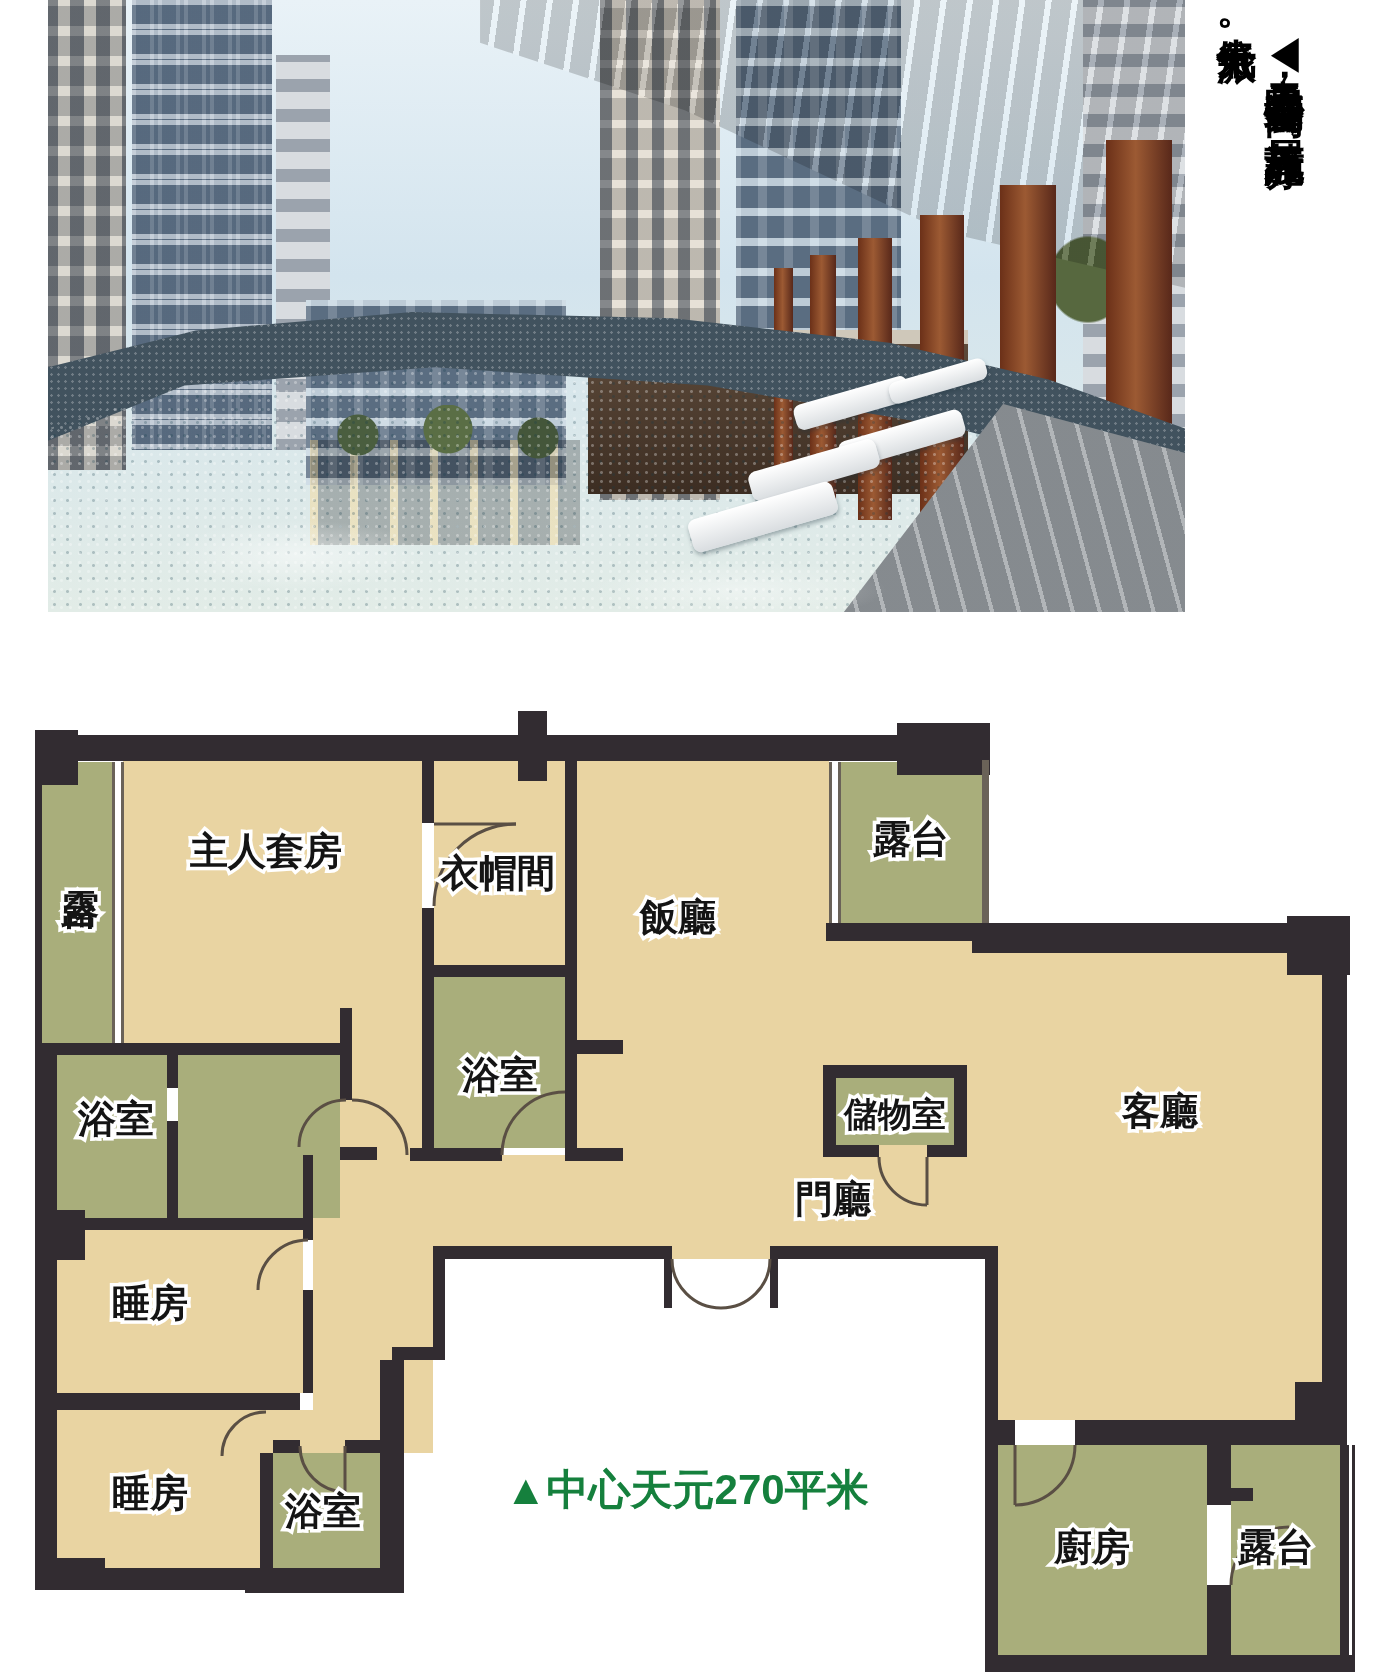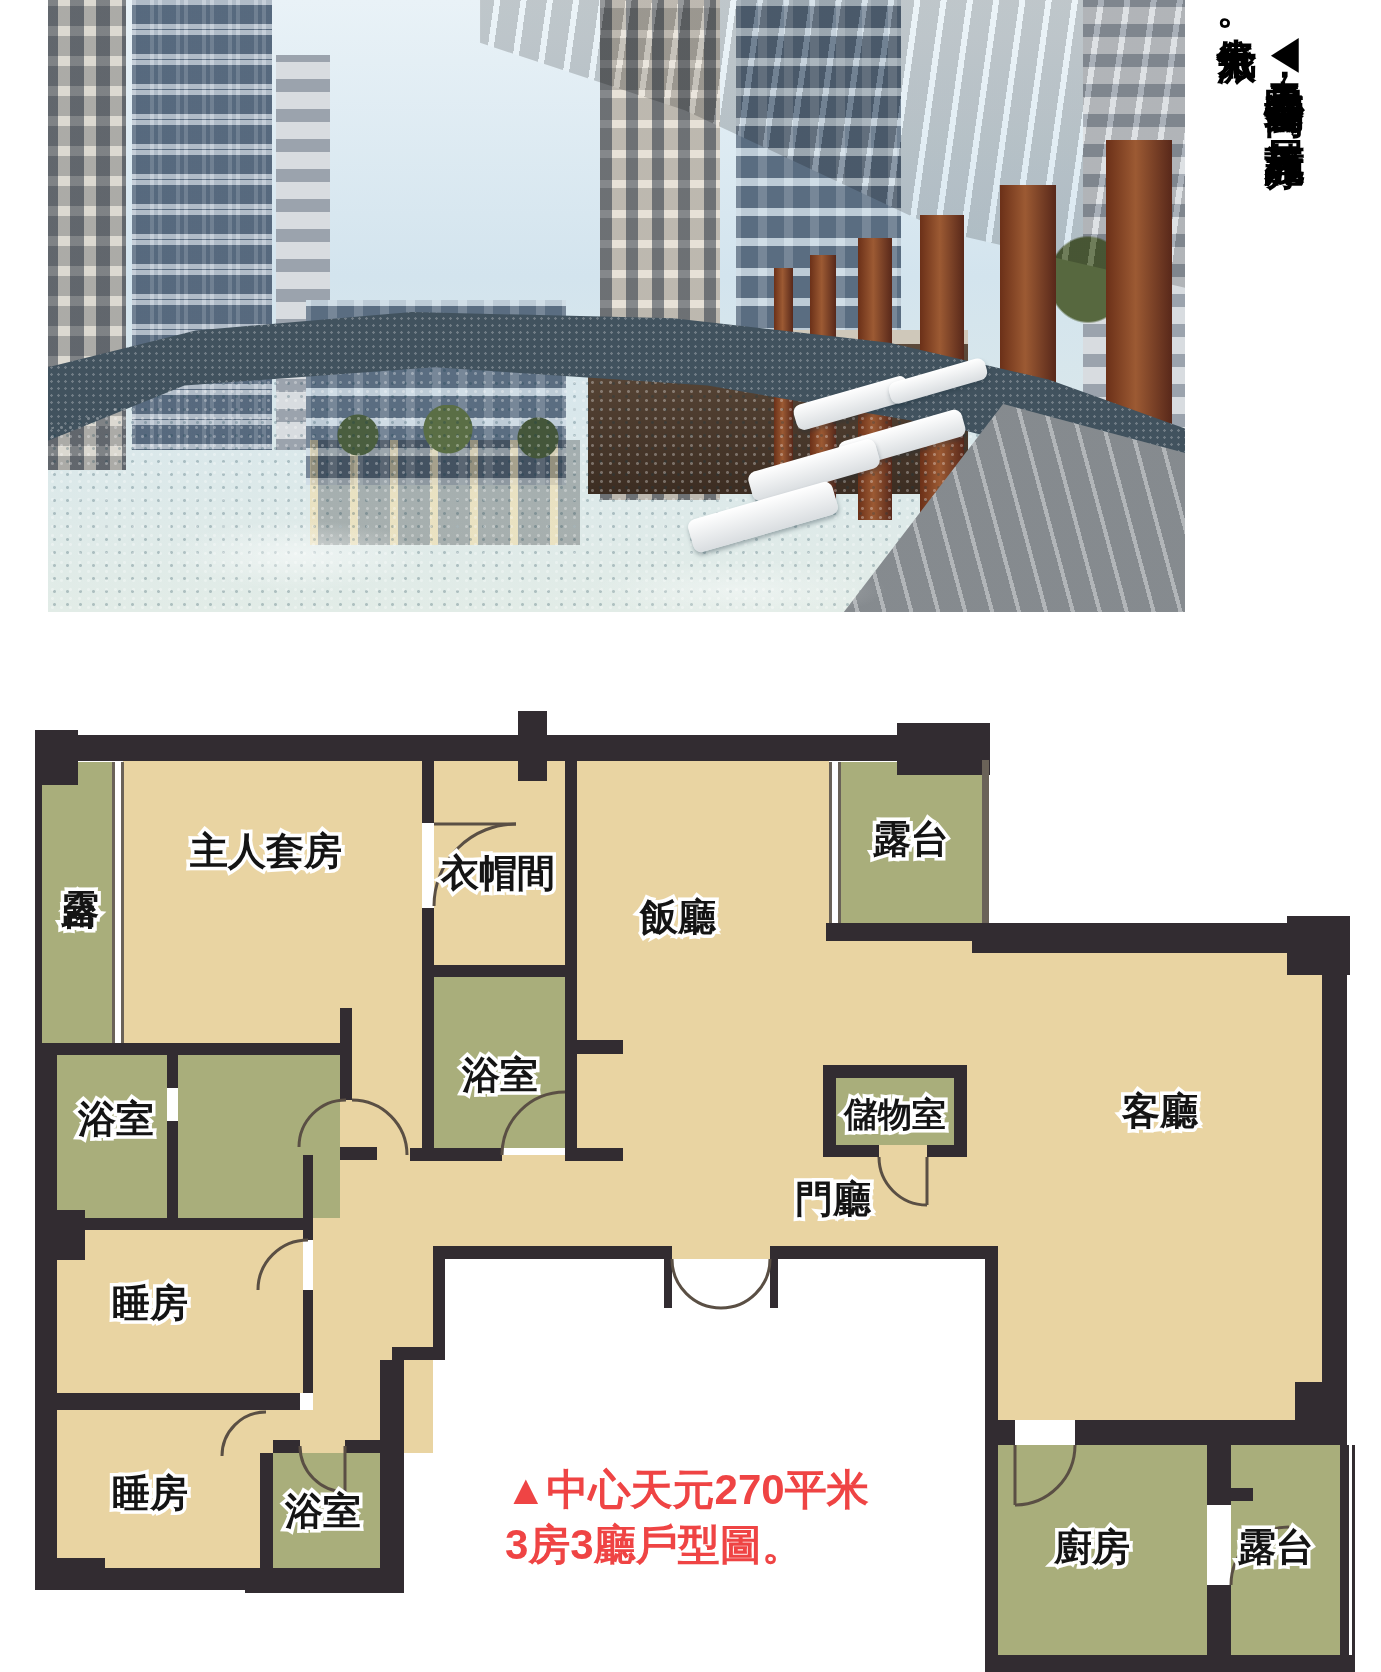--- a/index.html
+++ b/index.html
@@ -27,21 +27,21 @@
   .w{fill:var(--wall,#322c31);}
   .t{fill:var(--tan,#e9d4a2);}
   .g{fill:var(--green,#a9ae7b);}
   .rl{fill:#6a6258;}
   .arc{stroke:#5a4f44;stroke-width:3;fill:none;}
   .leaf{stroke:#5a4f44;stroke-width:3;}
   .lbl{font-family:"Liberation Sans",sans-serif;font-size:38px;font-weight:600;fill:#141414;stroke:#ffffff;stroke-width:7px;paint-order:stroke;text-anchor:middle;}
   .lbl-s{font-size:34px;}
   .vtext{writing-mode:vertical-rl;text-orientation:upright;}
   
-  #plan-caption{position:absolute;left:505px;top:1462px;font-size:42px;font-weight:600;color:#ef4444;line-height:1.32;}
+  #plan-caption{position:absolute;left:505px;top:1462px;font-size:42px;font-weight:600;color:#15803d;line-height:1.32;}
 </style>
 </head>
 <body>
 
 <div id="page">
 
   <div id="photo">
     <div class="abs tower t-grid1" style="left:0;top:0;width:78px;height:470px;"></div>
     <div class="abs tower t-grid2" style="left:84px;top:0;width:140px;height:450px;"></div>
     <div class="abs tower t-grid3" style="left:228px;top:55px;width:54px;height:395px;"></div>
@@ -192,16 +192,15 @@
     <text class="lbl" x="1160" y="1124">客廳</text>
     <text class="lbl" x="150" y="1316">睡房</text>
     <text class="lbl" x="150" y="1506">睡房</text>
     <text class="lbl" x="323" y="1524">浴室</text>
     <text class="lbl" x="1092" y="1560">廚房</text>
     <text class="lbl" x="1276" y="1560">露台</text>
   </svg>
 
   <div id="plan-caption">
     <div>▲中心天元270平米</div>
-    <div>3房3廳戶型圖。</div>
   </div>
 
 </div>
 
 </body></html>

